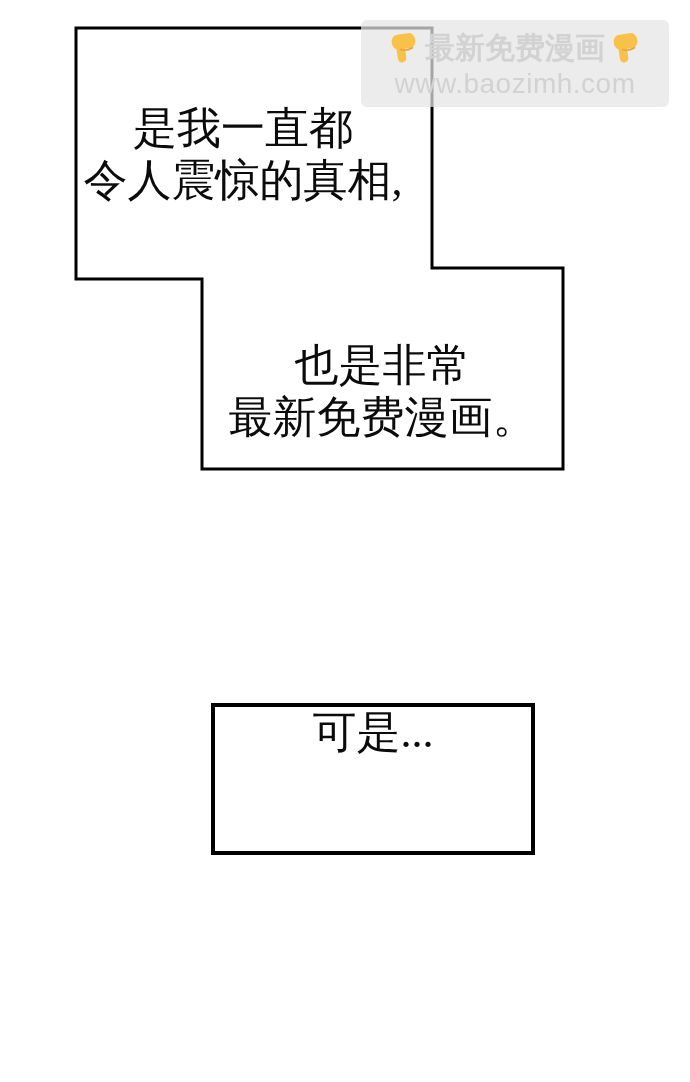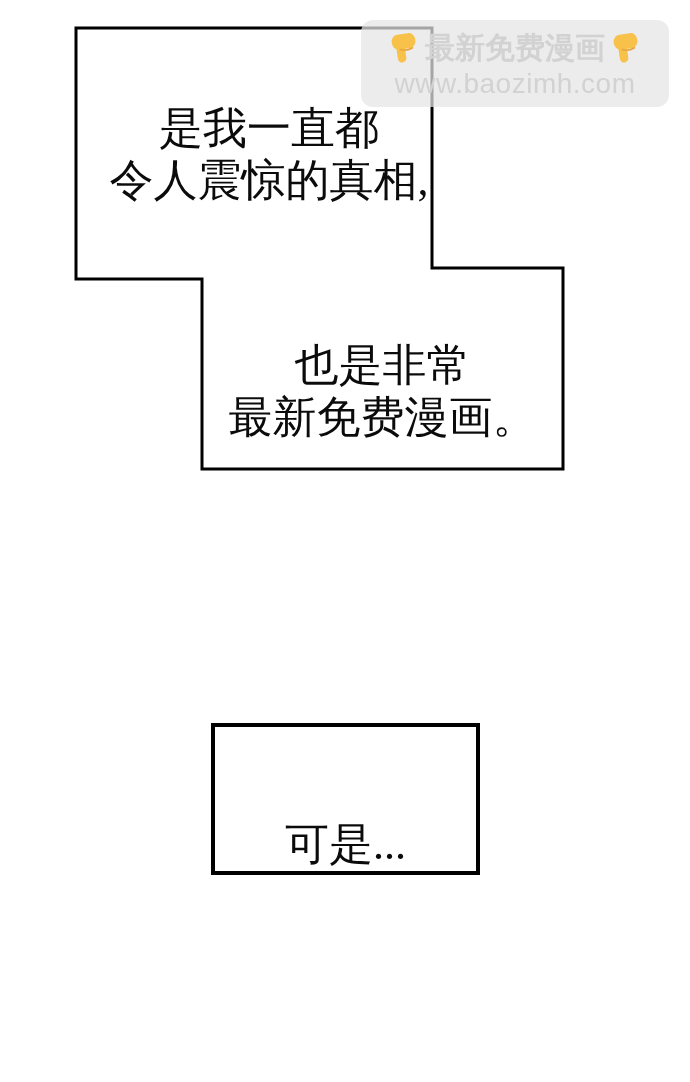--- a/index.html
+++ b/index.html
@@ -27,51 +27,50 @@
   .speech-text {
     position: absolute;
     z-index: 2;
     color: #0b0b0b;
     font-size: 44px;
     line-height: 52px;
     text-align: center;
     letter-spacing: 0px;
     white-space: nowrap;
   }
-  .b1-text { left: 92px;  top: 103px; width: 354px; }
+  .b1-text { left: 66px;  top: 103px; width: 354px; }
   .b2-text { left: 202px; top: 316px; width: 361px; margin-top: 24px; }
   
   .bubble3 {
     position: absolute;
     left: 211px;
     top: 703px;
-    width: 269px;
+    width: 324px;
     height: 152px;
     box-sizing: border-box;
     background: #ffffff;
     border: 4px solid #000000;
     z-index: 1;
     display: flex;
-    align-items: flex-end;
+    align-items: flex-start;
     justify-content: center;
-    margin-top: 20px;
   }
   .bubble3 .speech-text {
     position: static;
   }
   
   .watermark {
     position: absolute;
     left: 361px;
     top: 20px;
     width: 308px;
     height: 87px;
     box-sizing: border-box;
     background: rgba(229,229,229,0.72);
-    border-radius: 12px;
+    border-radius: 6px;
     z-index: 5;
     display: flex;
     flex-direction: column;
     align-items: center;
     justify-content: center;
     padding-top: 2px;
     font-family: "Liberation Sans", "DejaVu Sans", sans-serif;
     color: #d2d2d2;
   }
   .wm-row1 {

